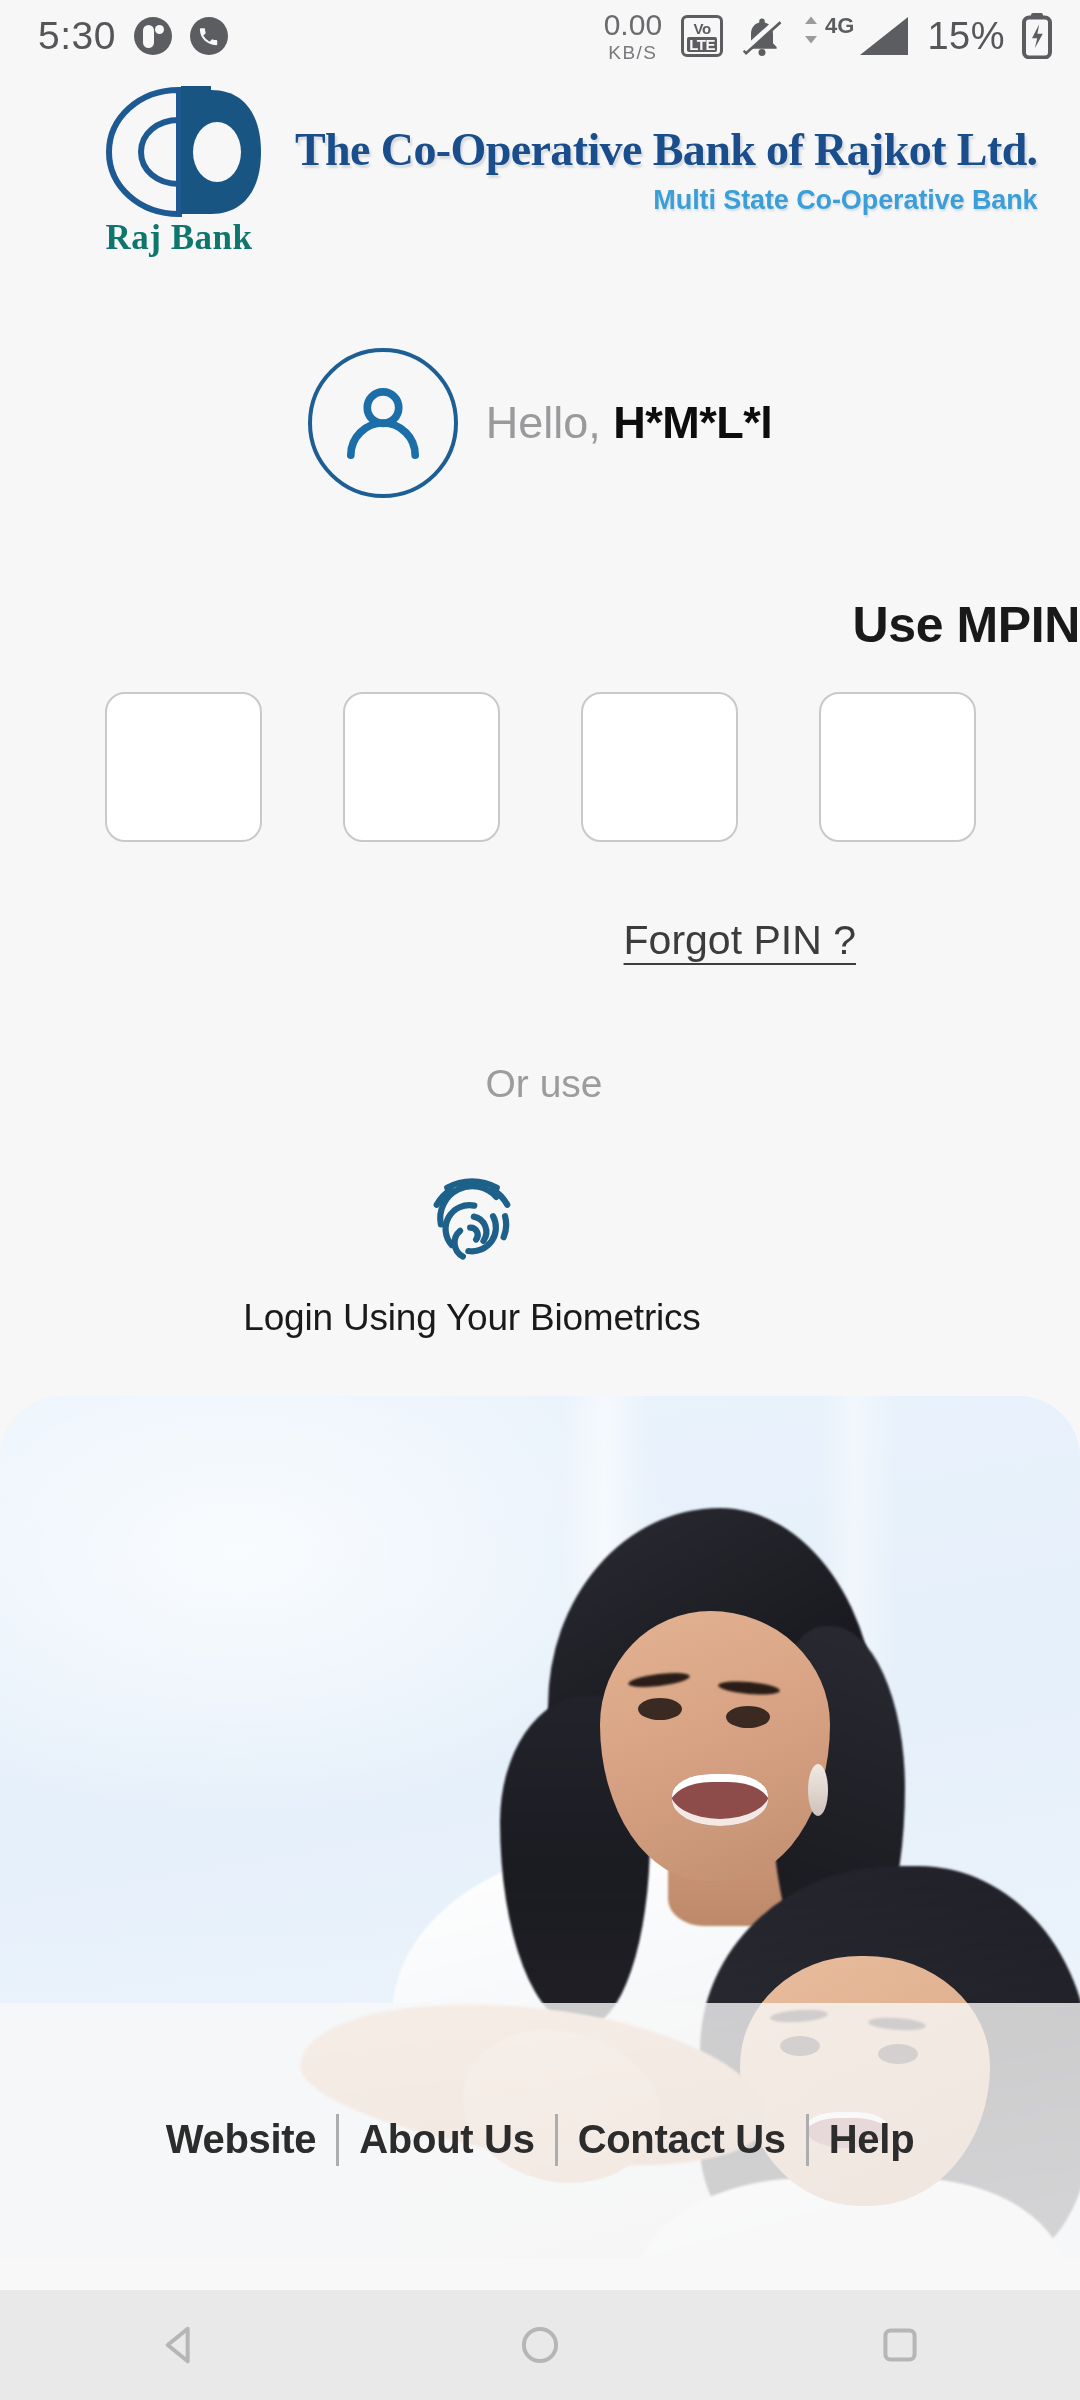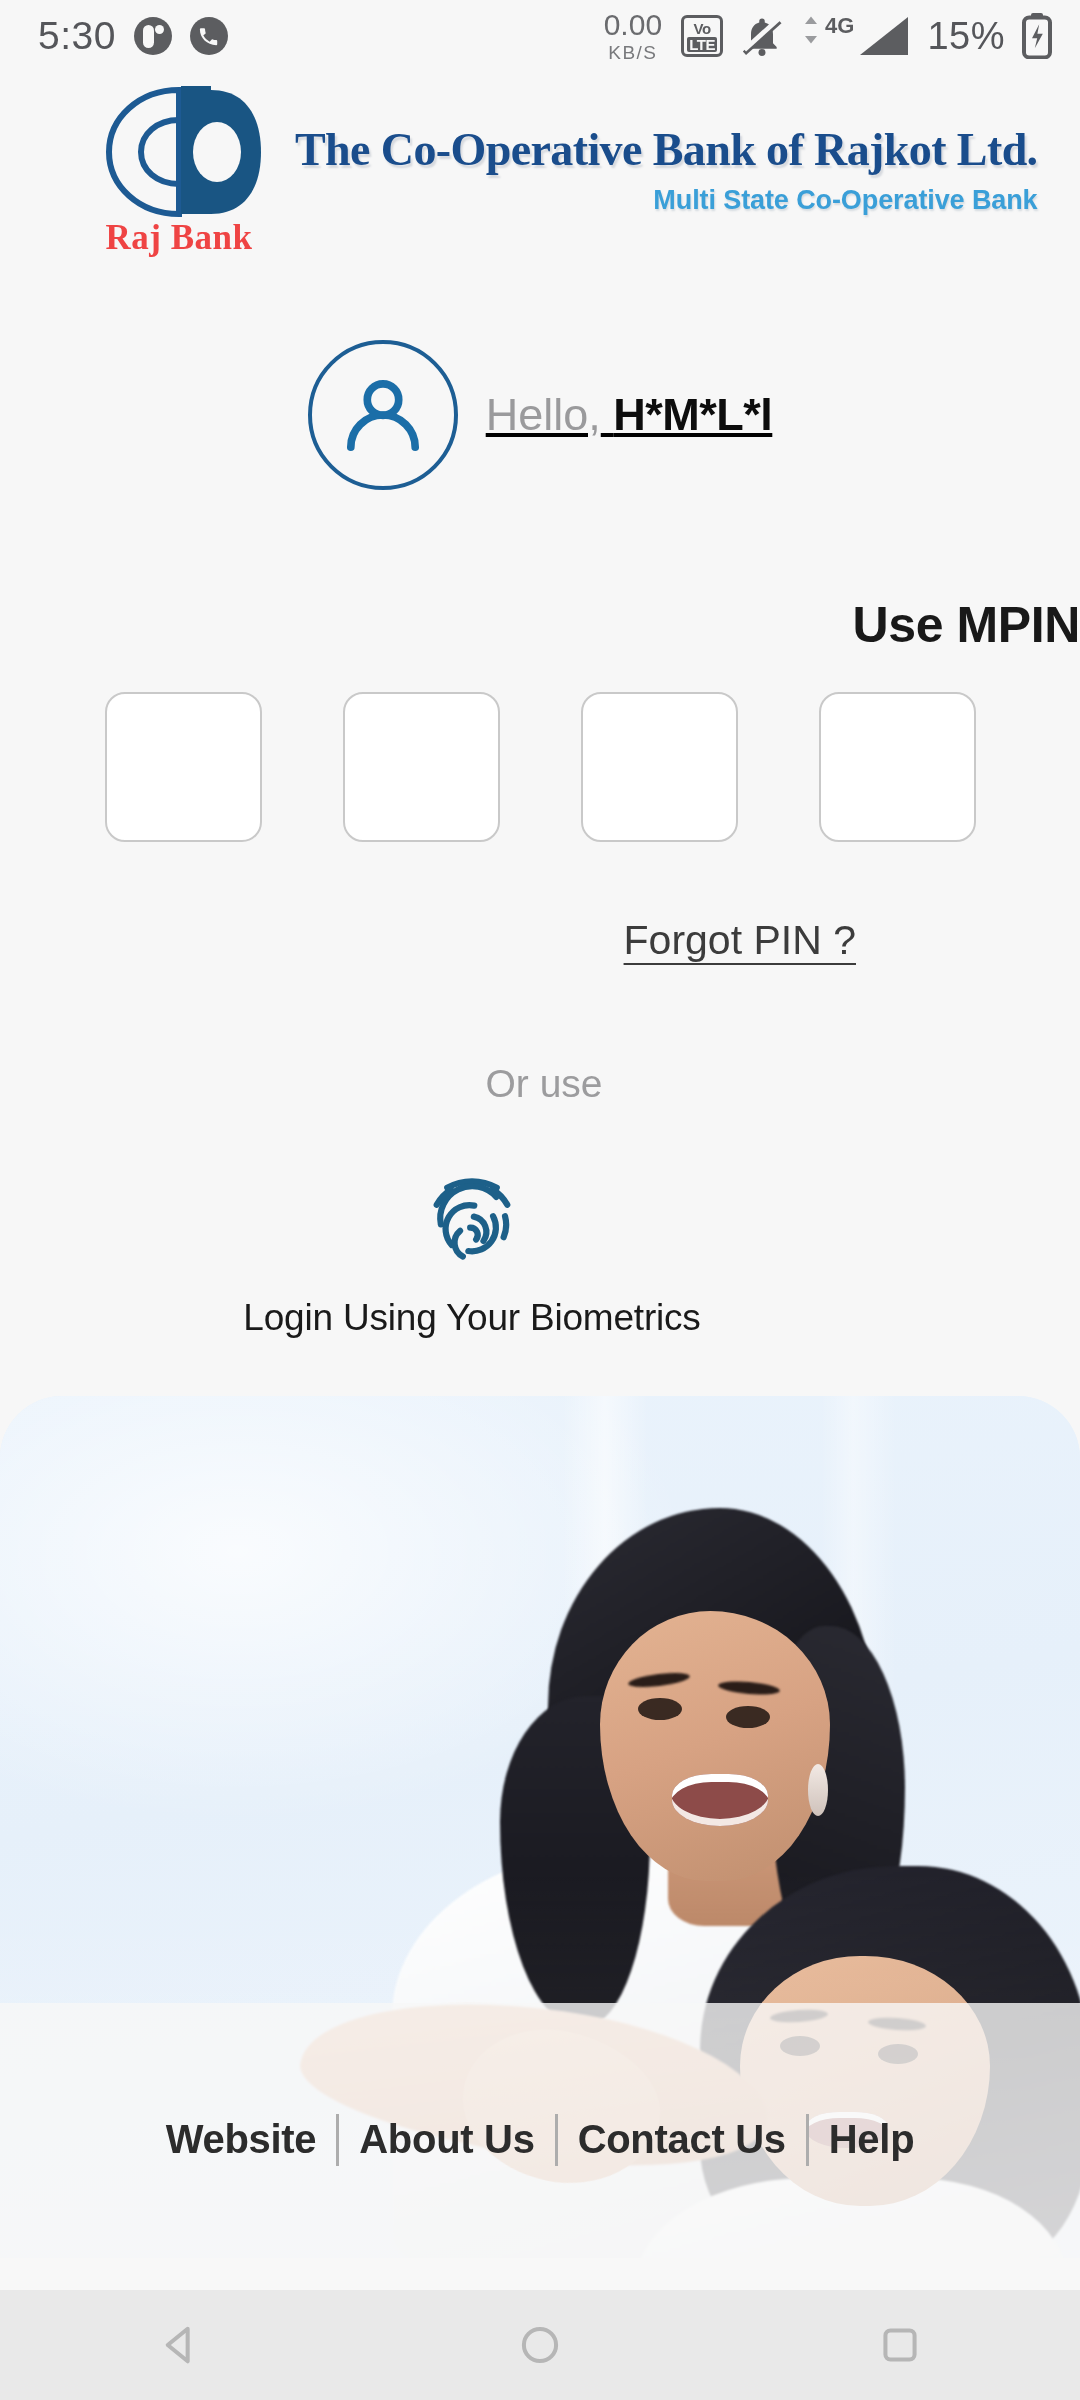--- a/index.html
+++ b/index.html
@@ -56,39 +56,39 @@
   
   #logo-header {
     position:absolute; top:78px; left:0; width:1080px; height:186px;
     display:flex; align-items:center; padding-left:95px;
   }
   #logo-mark { position:relative; width:168px; height:170px; flex:0 0 auto; }
   #logo-mark svg { display:block; }
   #logo-mark .raj-bank-text {
     position:absolute; left:0; bottom:-2px; width:168px; text-align:center;
     font-family:"Liberation Serif", serif; font-weight:bold; font-size:35px;
-    color:#ef4444; letter-spacing:.5px;
+    color:#0f766e; letter-spacing:.5px;
   }
   #logo-text { margin-left:32px; padding-bottom:4px; }
   #bank-name {
     font-family:"Liberation Serif", serif; font-weight:bold;
     font-size:46px; color:#1a4d8c; letter-spacing:-.6px; white-space:nowrap;
     text-shadow:2px 3px 2px rgba(140,150,165,.30);
   }
   #bank-tagline {
     font-family:"Liberation Sans", sans-serif; font-weight:bold;
     font-size:27px; color:#3a9fd8; text-align:right; margin-top:9px;
     letter-spacing:-.1px; white-space:nowrap;
     text-shadow:1px 2px 2px rgba(150,165,180,.35);
   }
 
   
   #greeting-row {
-    position:absolute; top:340px; left:0; width:1080px;
-    display:flex; align-items:center; justify-content:center; gap:28px;text-decoration:underline;
+    position:absolute; top:348px; left:0; width:1080px;
+    display:flex; align-items:center; justify-content:center; gap:28px;
   }
   #avatar {
     width:150px; height:150px; border-radius:50%;
     border:4px solid #1d5e94; display:flex; align-items:center; justify-content:center;
     flex:0 0 auto; background:transparent;
   }
   #avatar svg { display:block; }
   #greeting-text { font-size:45px; white-space:nowrap; }
   #greeting-text .hello { color:#9a9a9c; font-weight:normal; }
   #greeting-text .uname { color:#0d0d0d; font-weight:bold; letter-spacing:-.5px; }

